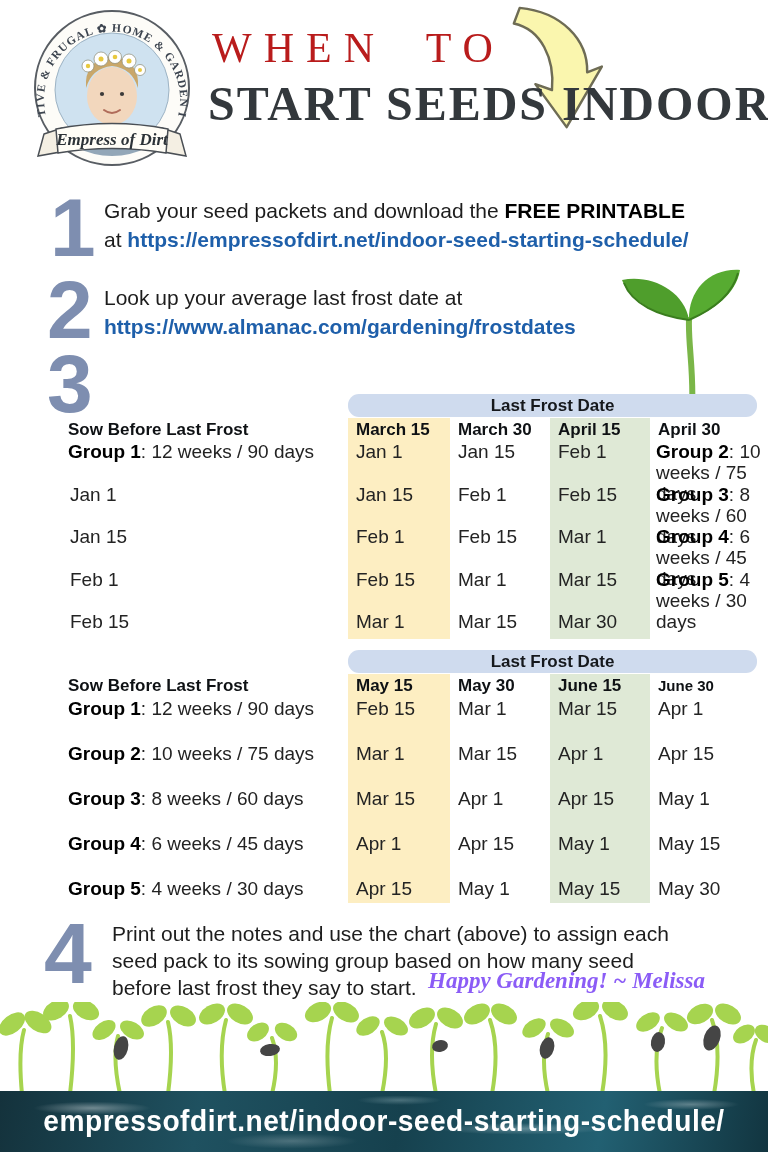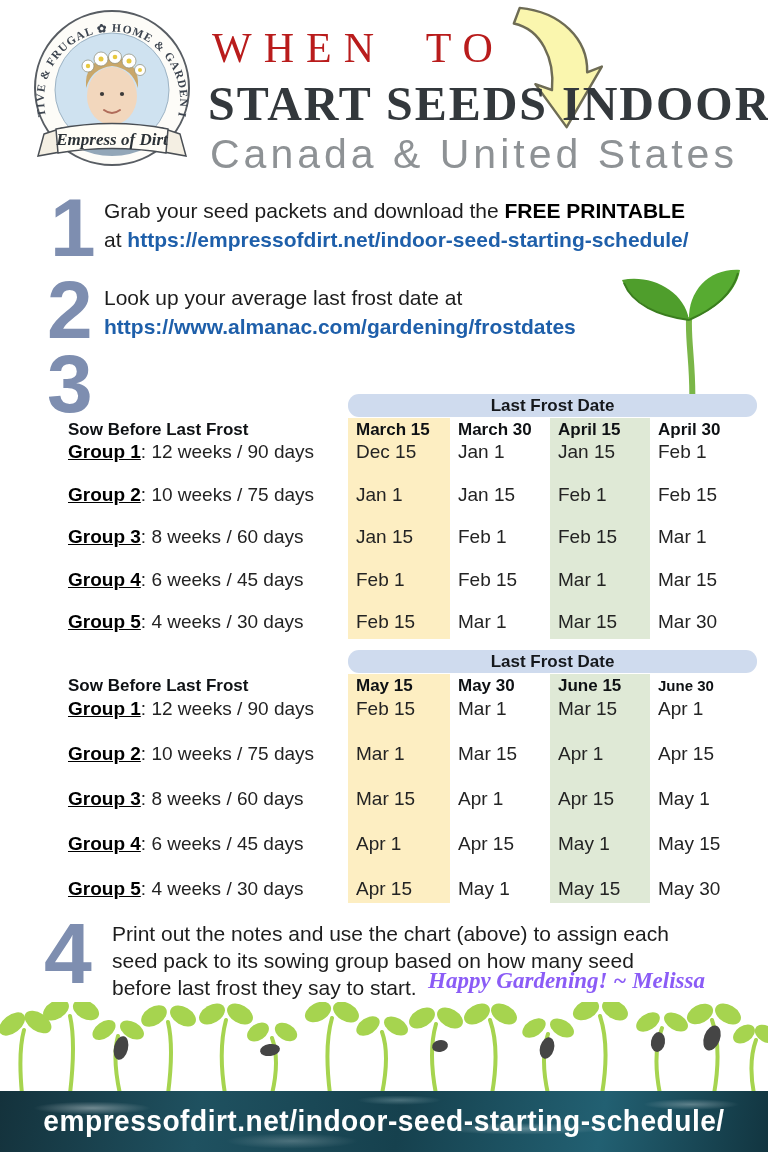--- a/index.html
+++ b/index.html
@@ -40,21 +40,21 @@
   .strip.g{left:488px;width:100px;background:#dfe9d6;}
   .tbl1 .strip{height:221px;}
   .tbl2 .strip{height:229px;}
   .tgrid{position:relative;display:grid;grid-template-columns:286px 102px 100px 100px 112px;padding-top:25px;}
   .tbl1 .tgrid{grid-template-rows:22px repeat(5,42.5px);}
   .tbl2 .tgrid{grid-template-rows:23px repeat(5,45px);}
   .c{padding-left:8px;font-size:19px;color:#232323;line-height:21px;}
   .lblc{padding-left:6px;}
   .hdr{font-weight:700;font-size:17px;color:#0e1114;}
   .hdr.sm{font-size:15px;}
-  .lblc b{font-weight:700;color:#000;text-decoration:underline;}
+  .lblc b{font-weight:700;color:#000;}
 
   
   .sprouts{left:0;top:1002px;}
   .urlbar{left:0;top:1091px;width:768px;height:61px;
     background:
       radial-gradient(ellipse 90px 10px at 12% 28%, rgba(255,255,255,.38), transparent 65%),
       radial-gradient(ellipse 130px 9px at 68% 62%, rgba(230,245,250,.33), transparent 65%),
       radial-gradient(ellipse 110px 13px at 38% 82%, rgba(255,255,255,.22), transparent 60%),
       radial-gradient(ellipse 80px 9px at 90% 22%, rgba(255,255,255,.30), transparent 60%),
       radial-gradient(ellipse 70px 8px at 52% 15%, rgba(210,235,240,.28), transparent 60%),
@@ -113,21 +113,20 @@
     </g>
   </svg>
 
   <div class="abs when-to">WHEN TO</div>
 
   <svg class="abs" style="left:492px;top:2px" width="118" height="132" viewBox="0 0 120 135">
     <path d="M28,6 C70,10 98,38 97,72 L112,66 L76,128 L44,84 L61,90 C64,58 50,28 22,22 Z" fill="#faf6ae" stroke="#6e6c55" stroke-width="2.5" stroke-linejoin="round"></path>
   </svg>
 
   <div class="abs main-title">START SEEDS INDOORS</div>
-  <div class="abs region-subtitle">Canada &amp; United States</div>
 
   <div class="abs stepnum n1">1</div>
   <div class="abs steptext s1t">
     <div><span>Grab your seed packets and download the </span><b>FREE PRINTABLE</b></div>
     <div><span> at </span><a class="link" href="#">https://empressofdirt.net/indoor-seed-starting-schedule/</a></div>
   </div>
 
   <div class="abs stepnum n2">2</div>
   <div class="abs steptext s2t">
     <div>Look up your average last frost date at</div>
@@ -149,21 +148,20 @@
     <div class="strip y"></div>
     <div class="strip g"></div>
     <div class="tgrid">
       <div class="c lblc hdr">Sow Before Last Frost</div>
       <div class="c hdr">March 15</div>
       <div class="c hdr">March 30</div>
       <div class="c hdr">April 15</div>
       <div class="c hdr">April 30</div>
 
       <div class="c lblc"><b>Group 1</b><span>: 12 weeks / 90 days</span></div>
-      <div class="c">Dec 15</div>
       <div class="c">Jan 1</div>
       <div class="c">Jan 15</div>
       <div class="c">Feb 1</div>
 
       <div class="c lblc"><b>Group 2</b><span>: 10 weeks / 75 days</span></div>
       <div class="c">Jan 1</div>
       <div class="c">Jan 15</div>
       <div class="c">Feb 1</div>
       <div class="c">Feb 15</div>
 

